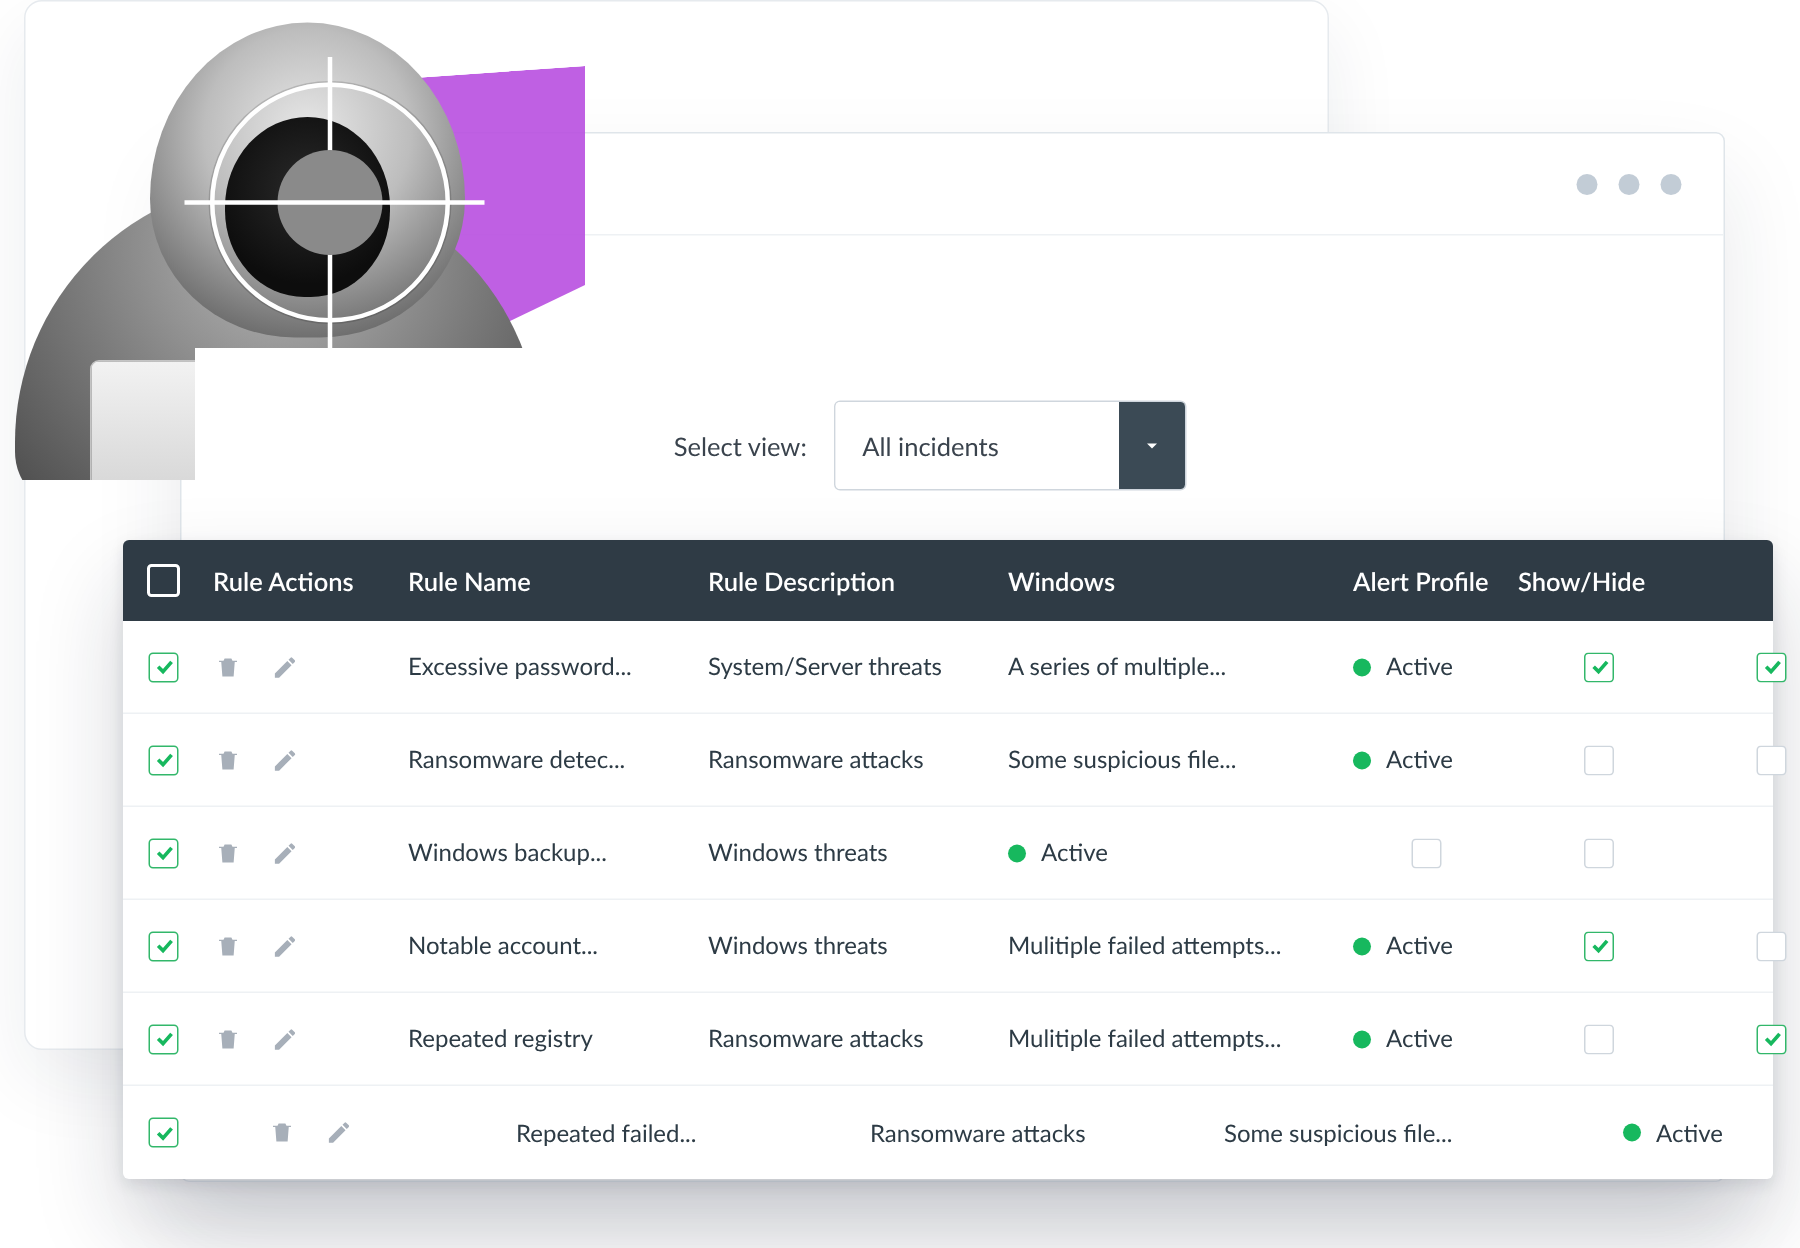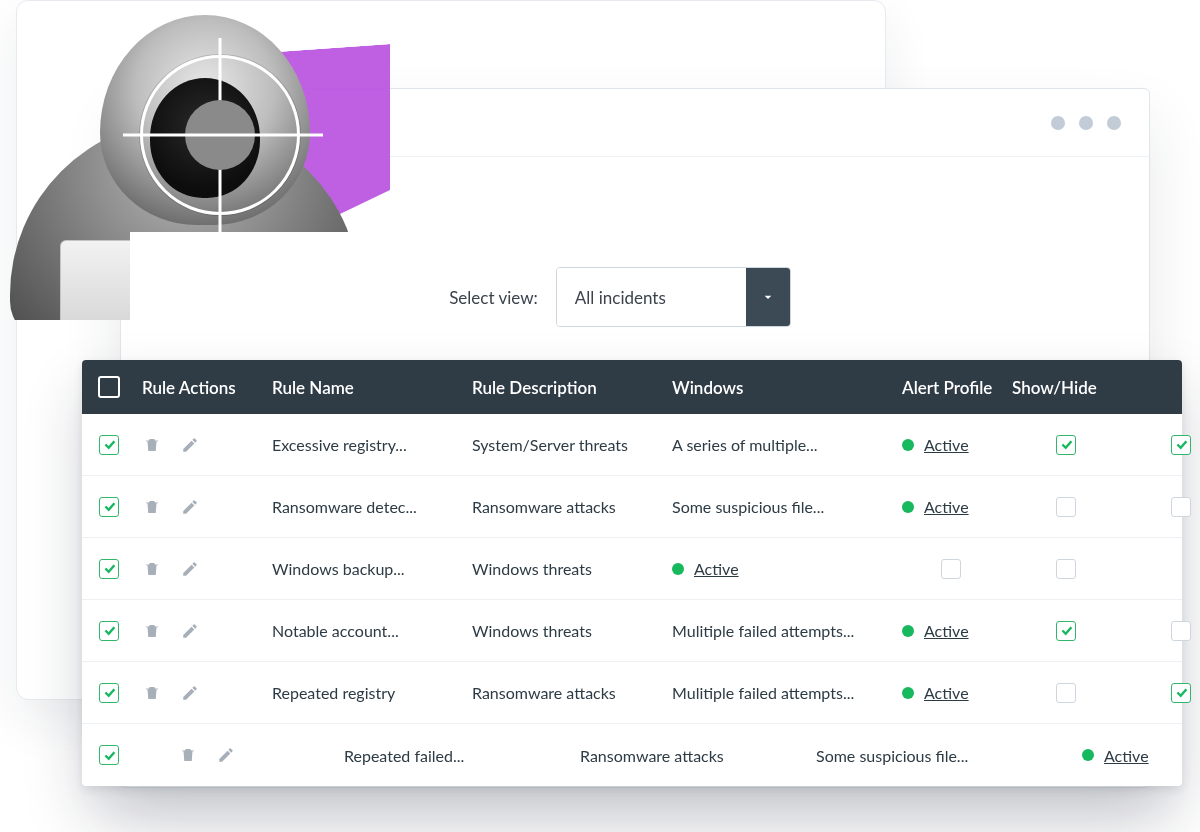--- a/index.html
+++ b/index.html
@@ -196,21 +196,21 @@
 
   .actions {
     display:flex; align-items:center; gap:18px;
     color:#b7bfc8;
   }
   .icon-btn { width:20px; height:20px; display:inline-flex; align-items:center; justify-content:center; cursor:pointer; }
   .icon-btn svg { width:18px; height:18px; fill:#a7afb9; }
 
   .status-wrap { display:flex; align-items:center; gap:10px; }
   .status-dot { width:12px; height:12px; border-radius:50%; background:#17b85e; }
-  .status-text { color:#2d3b45;text-decoration:underline; }
+  .status-text { color:#2d3b45; }
 
   
   .chk {
     width:20px; height:20px;
     border:1.5px solid #cfd6dd;
     border-radius:3px;
     background:#fff;
     display:inline-flex; align-items:center; justify-content:center;
   }
   .chk.green { border-color:#32b76a; }
@@ -285,21 +285,21 @@
             <svg viewBox="0 0 24 24">
               <use href="#trash-icon"></use>
             </svg>
           </span>
           <span class="icon-btn">
             <svg viewBox="0 0 24 24">
               <use href="#pencil-icon"></use>
             </svg>
           </span>
         </div>
-        <div class="cell">Excessive registry...</div>
+        <div class="cell">Excessive password...</div>
         <div class="cell">System/Server threats</div>
         <div class="cell">A series of multiple...</div>
         <div class="cell">
           <span class="status-wrap">
             <span class="status-dot"></span>
             <span class="status-text">Active</span>
           </span>
         </div>
         <div class="cell center">
           <span class="chk green">

